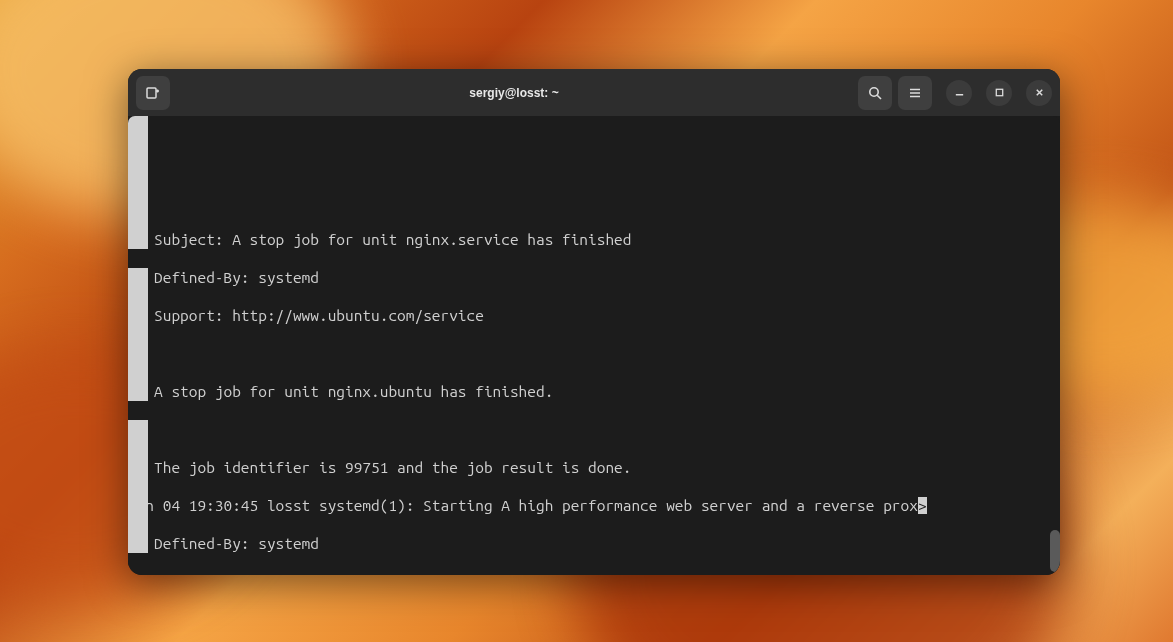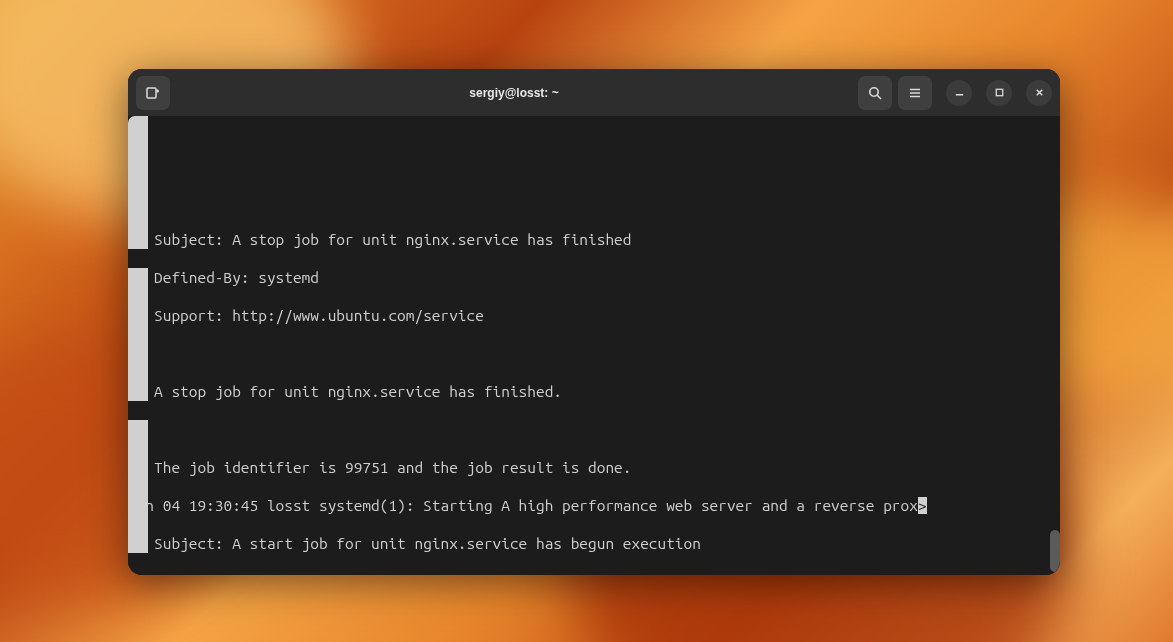--- a/index.html
+++ b/index.html
@@ -161,25 +161,24 @@
   <div class="terminal-body">
     
     <div class="gutter-bar" style="top:0; height:133px;"></div>
     <div class="gutter-bar" style="top:152px; height:133px;"></div>
     <div class="gutter-bar" style="top:304px; height:133px;"></div>
 
 <div class="line">   <span>Subject: A stop job for unit nginx.service has finished</span></div>
 <div class="line">   <span>Defined-By: systemd</span></div>
 <div class="line">   <span>Support: http://www.ubuntu.com/service</span></div>
 <div class="line">   </div>
-<div class="line">   <span>A stop job for unit nginx.service has finished.</span></div>
+<div class="line">   <span>A stop job for unit nginx.ubuntu has finished.</span></div>
 <div class="line">   </div>
 <div class="line">   <span>The job identifier is 99751 and the job result is done.</span></div>
 <div class="line"><span>Jan 04 19:30:45 losst systemd(1): Starting A high performance web server and a reverse prox</span><span class="trunc">&gt;</span></div>
-<div class="line">   <span>Subject: A start job for unit nginx.service has begun execution</span></div>
 <div class="line">   <span>Defined-By: systemd</span></div>
 
 
 
 
 
 
 
 
 

